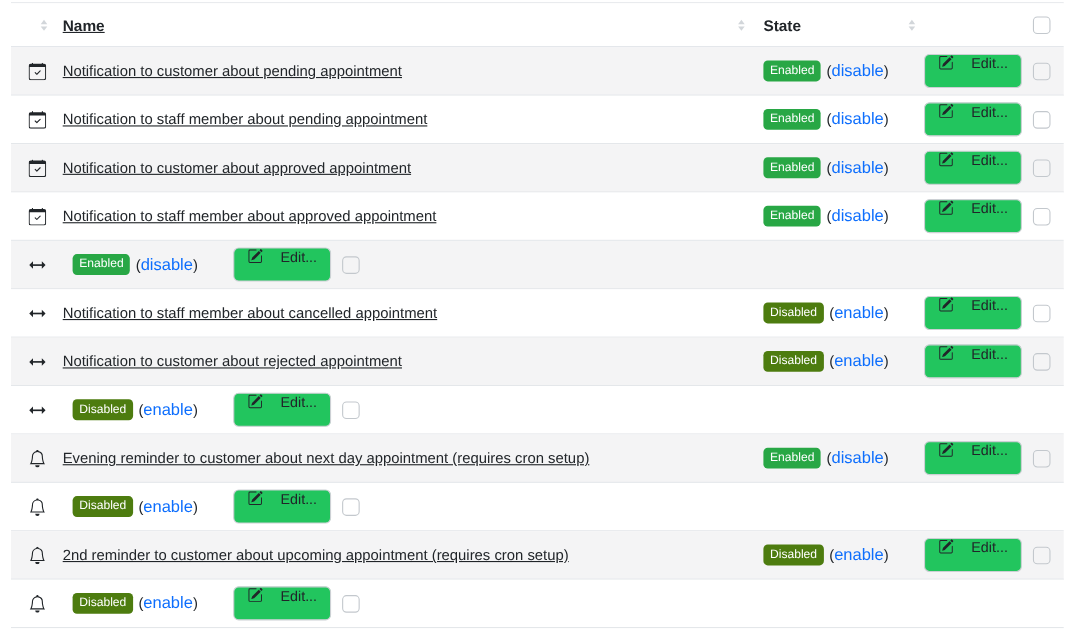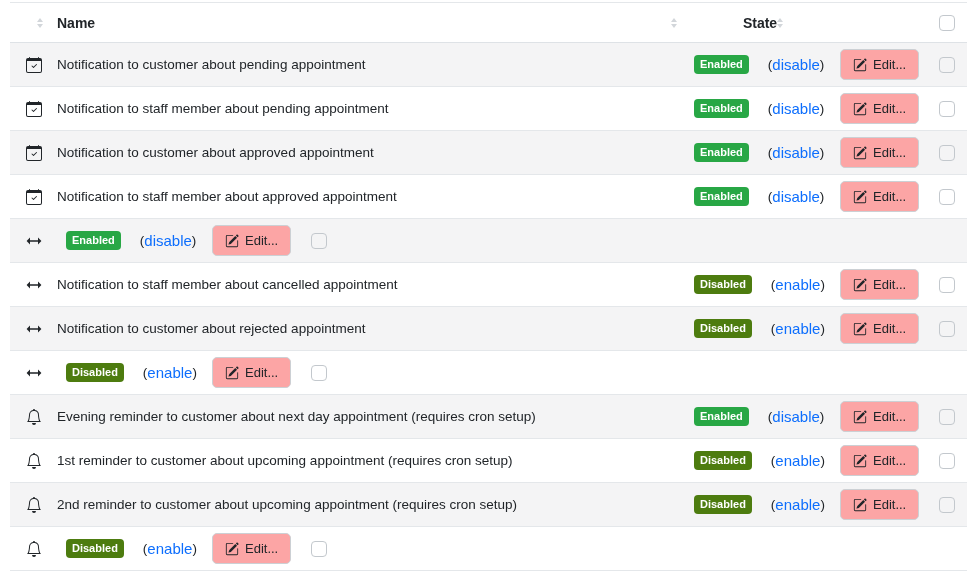--- a/index.html
+++ b/index.html
@@ -6,48 +6,48 @@
   html,body { width:980px; height:573px; background:#ffffff; overflow:hidden;
     font-family:"Liberation Sans","DejaVu Sans",sans-serif; color:#212529; }
   .table-wrap { padding:2px 13px 0 10px; }
   .ntable { width:957px; border-top:1px solid #e4e7ea; }
 
   .hrow { display:flex; align-items:center; height:40px; border-bottom:1px solid #dee2e6; background:#fff; }
   .trow { display:flex; align-items:center; height:44px; border-bottom:1px solid #e4e7ea; background:#fff; }
   .trow.striped { background:#f4f4f5; }
 
   .col-icon  { width:47px; display:flex; align-items:center; justify-content:center; }
-  .col-name  { flex:1; display:flex; align-items:center; padding-right:8px; }
+  .col-name  { flex:1; display:flex; align-items:center; padding-right:8px;text-decoration:underline; }
   .col-state { width:155px; display:flex; align-items:center; padding-left:9px; padding-right:8px; }
   .col-edit  { width:87px; display:flex; align-items:center; }
   .col-check { width:40px; display:flex; align-items:center; justify-content:center; }
 
   .hrow .col-icon { justify-content:flex-end; padding-right:14px; }
   .hrow .col-name { justify-content:space-between; }
-  .hrow .col-state { justify-content:center; }
+  .hrow .col-state { justify-content:space-between; }
   .h-label { font-size:14px; font-weight:700; color:#212529; }
 
   .sort-caret { display:inline-flex; flex-direction:column; align-items:center; gap:2px; }
   .caret-up   { width:0; height:0; border-left:3.5px solid transparent; border-right:3.5px solid transparent; border-bottom:4px solid #d2d6da; }
   .caret-down { width:0; height:0; border-left:3.5px solid transparent; border-right:3.5px solid transparent; border-top:4px solid #d2d6da; }
 
   .row-icon { display:inline-flex; color:#212529; }
   .row-icon svg { width:16px; height:16px; fill:currentColor; }
 
   .name-text { font-size:13.5px; color:#212529; }
 
-  .badge { display:inline-block; font-size:11px; font-weight:700; color:#fff;
-    padding:3px 6px 3px; border-radius:4px; line-height:1.1; margin-right:19px;text-align:right; }
+  .badge { display:inline-block; font-size:11px; font-weight:400; color:#fff;
+    padding:3px 6px 3px; border-radius:4px; line-height:1.1; margin-right:5px;text-align:right; }
   .badge.enabled  { background:#28a745; }
   .badge.disabled { background:#4d7c0f; }
   .paren { font-size:13.5px; color:#212529; }
   .state-link { font-size:15px; color:#0d6efd; text-decoration:none; cursor:pointer; }
 
-  .edit-btn { display:inline-flex; align-items:center; gap:6px; height:31px; padding:0 12px;
-    background:#fca5a5; border:1px solid #ccd0d4; border-radius:5px; font-size:13px; color:#212529;
+  .edit-btn { display:inline-flex; gap:16px; height:31px; padding:0 12px;
+    background:#22c55e; border:1px solid #ccd0d4; border-radius:5px; font-size:13px; color:#212529;
     font-family:inherit; cursor:pointer; }
   .edit-btn svg { width:14px; height:14px; fill:#212529; }
 
   .checkbox { width:16px; height:16px; border:1px solid #c3c8cd; border-radius:4px; background:transparent; display:inline-block; cursor:pointer; }
 </style>
 </head>
 <body>
 
 <div class="table-wrap">
   <div class="ntable">
@@ -371,23 +371,20 @@
   </div>
         <div class="trow">
     <div class="col-icon">
       <span class="row-icon">
 
         <svg viewBox="0 0 16 16">
                 <path d="M8 16a2 2 0 0 0 2-2H6a2 2 0 0 0 2 2zM8 1.918l-.797.161A4.002 4.002 0 0 0 4 6c0 .628-.134 2.197-.459 3.742-.16.767-.376 1.566-.663 2.258h10.244c-.287-.692-.502-1.49-.663-2.258C12.134 8.197 12 6.628 12 6a4.002 4.002 0 0 0-3.203-3.92L8 1.917zM14.22 12c.223.447.481.801.78 1H1c.299-.199.557-.553.78-1C2.68 10.2 3 6.88 3 6c0-2.42 1.72-4.44 4.005-4.901a1 1 0 1 1 1.99 0A5.002 5.002 0 0 1 13 6c0 .88.32 4.2 1.22 6z"></path>
               </svg>
       </span>
     </div>
-    <div class="col-name">
-      <span class="name-text">1st reminder to customer about upcoming appointment (requires cron setup)</span>
-    </div>
     <div class="col-state">
       <span class="badge disabled">Disabled</span>
       <span class="paren">(</span>
             <a class="state-link">enable</a>
             <span class="paren">)</span>
     </div>
     <div class="col-edit">
       <button class="edit-btn">
         <svg viewBox="0 0 16 16">
                 <path d="M15.502 1.94a.5.5 0 0 1 0 .706L14.459 3.69l-2-2L13.502.646a.5.5 0 0 1 .707 0l1.293 1.293zm-1.75 2.456-2-2L4.939 9.21a.5.5 0 0 0-.121.196l-.805 2.414a.25.25 0 0 0 .316.316l2.414-.805a.5.5 0 0 0 .196-.12l6.813-6.814z"></path>

